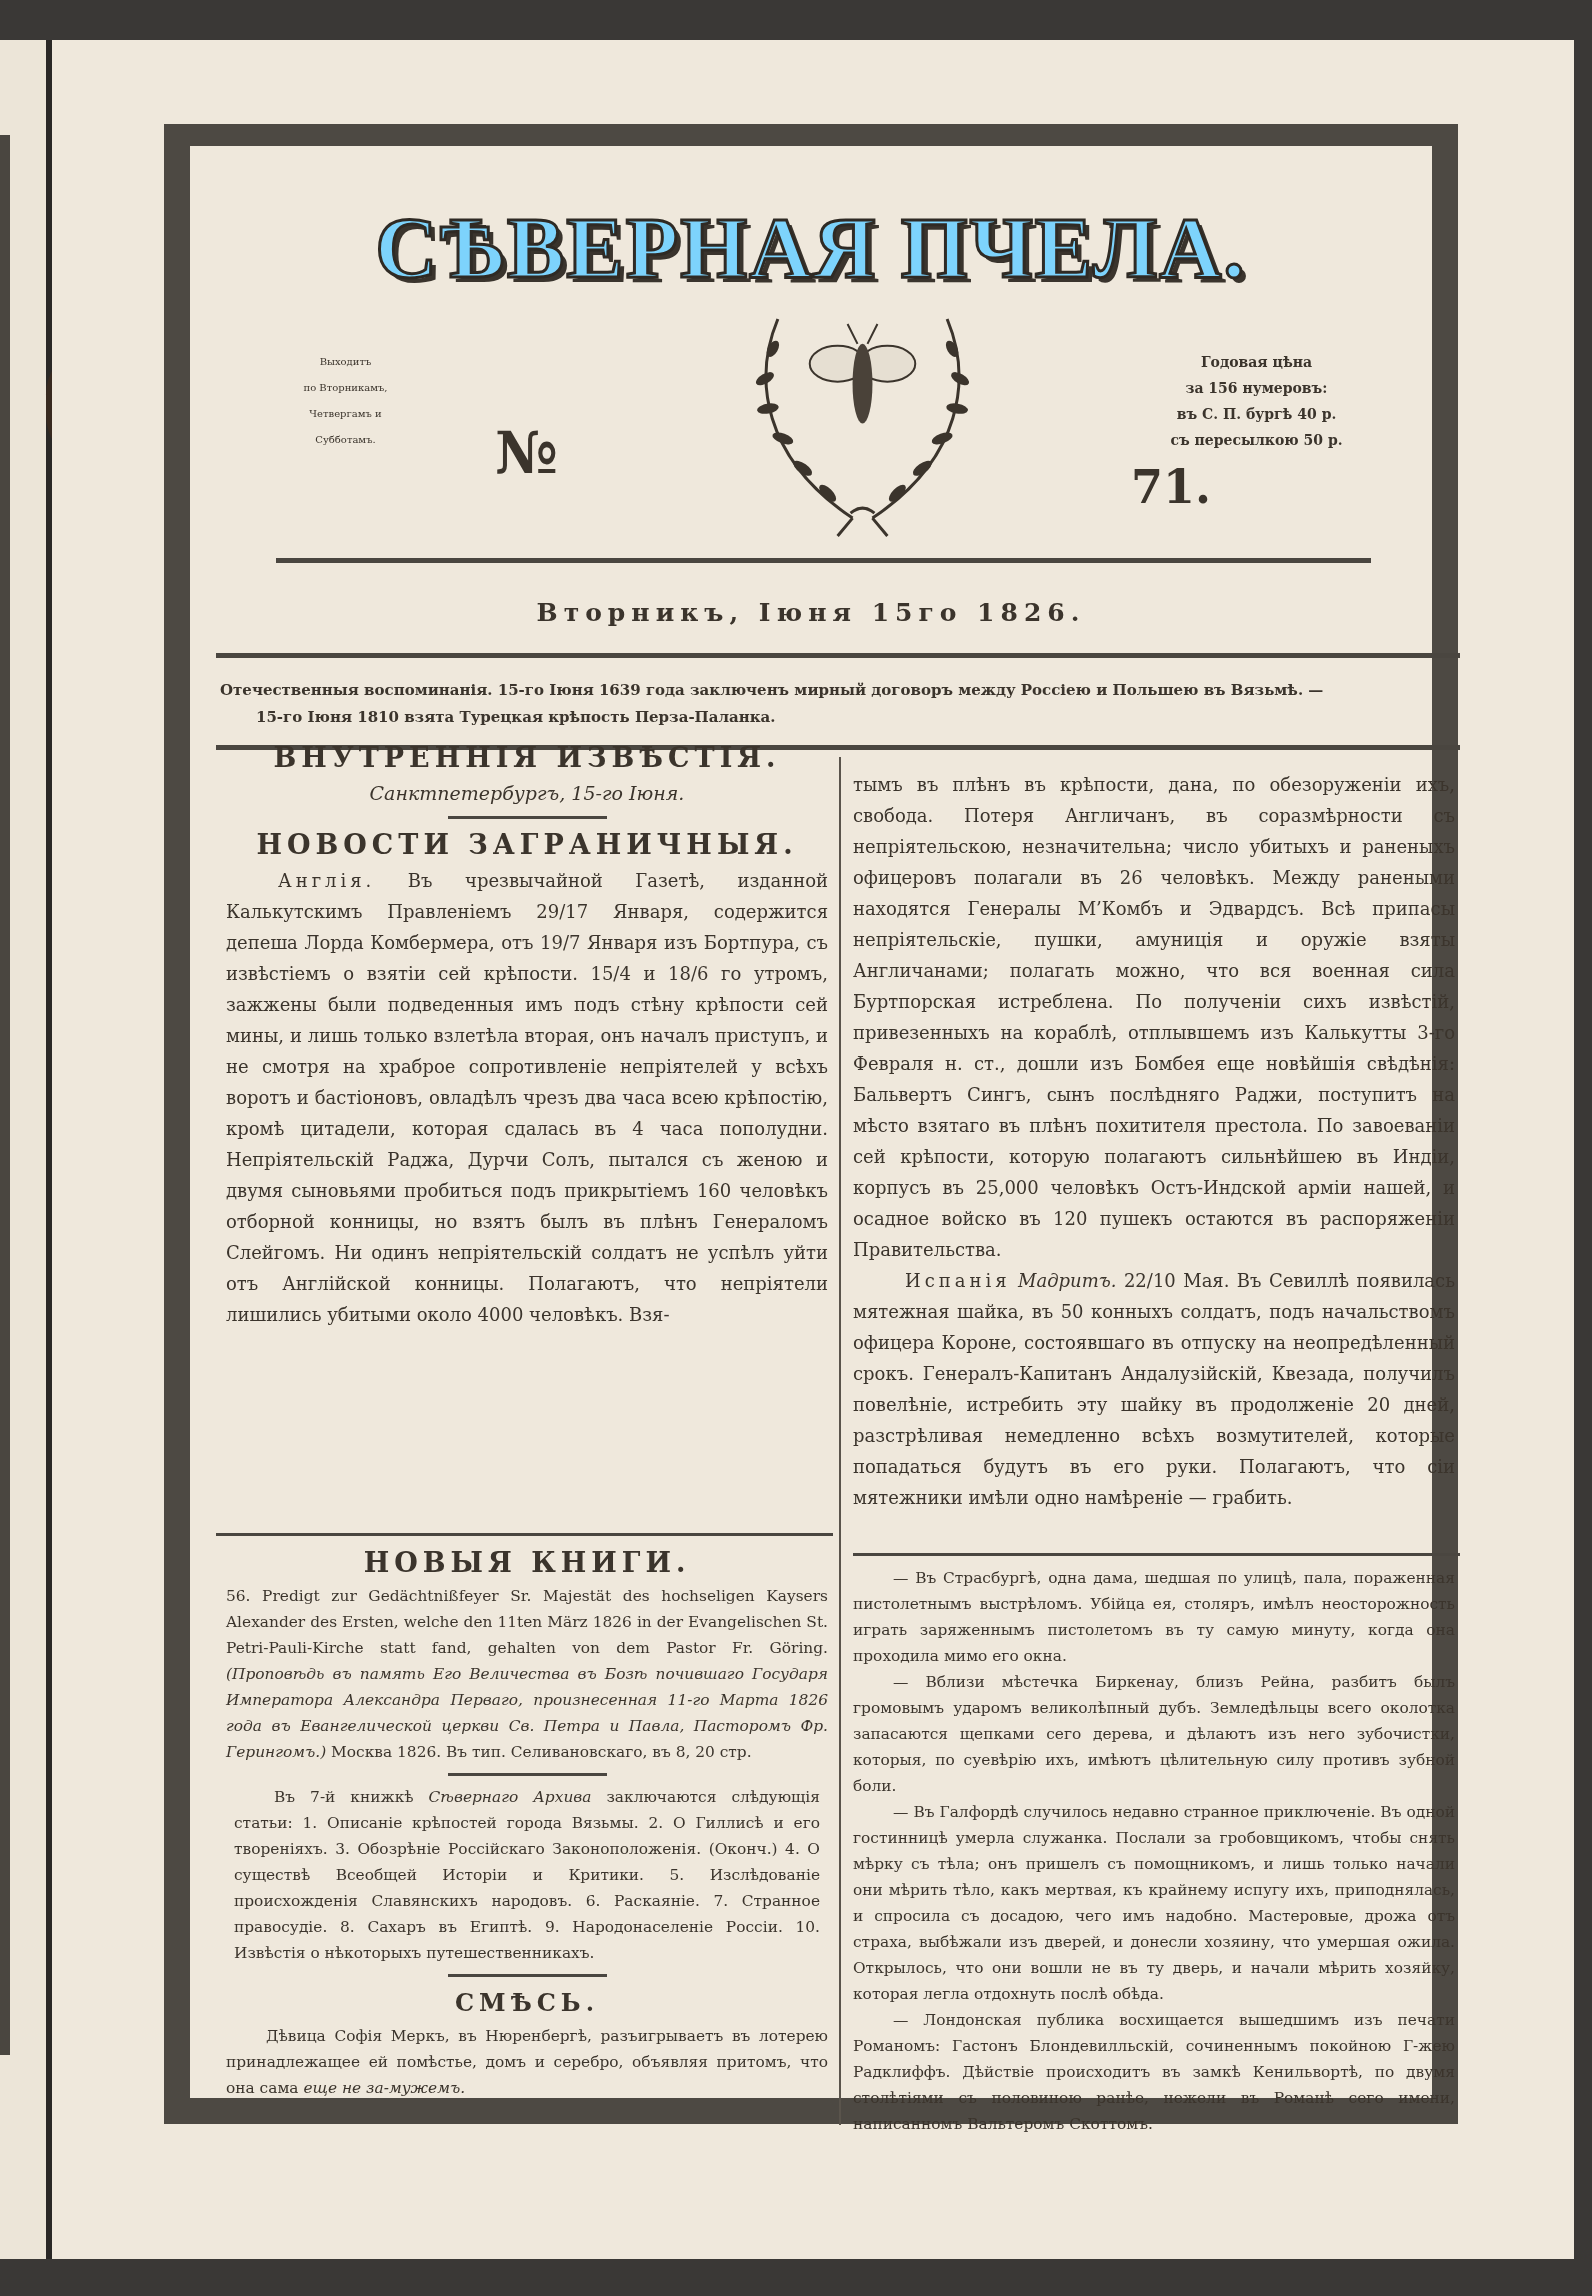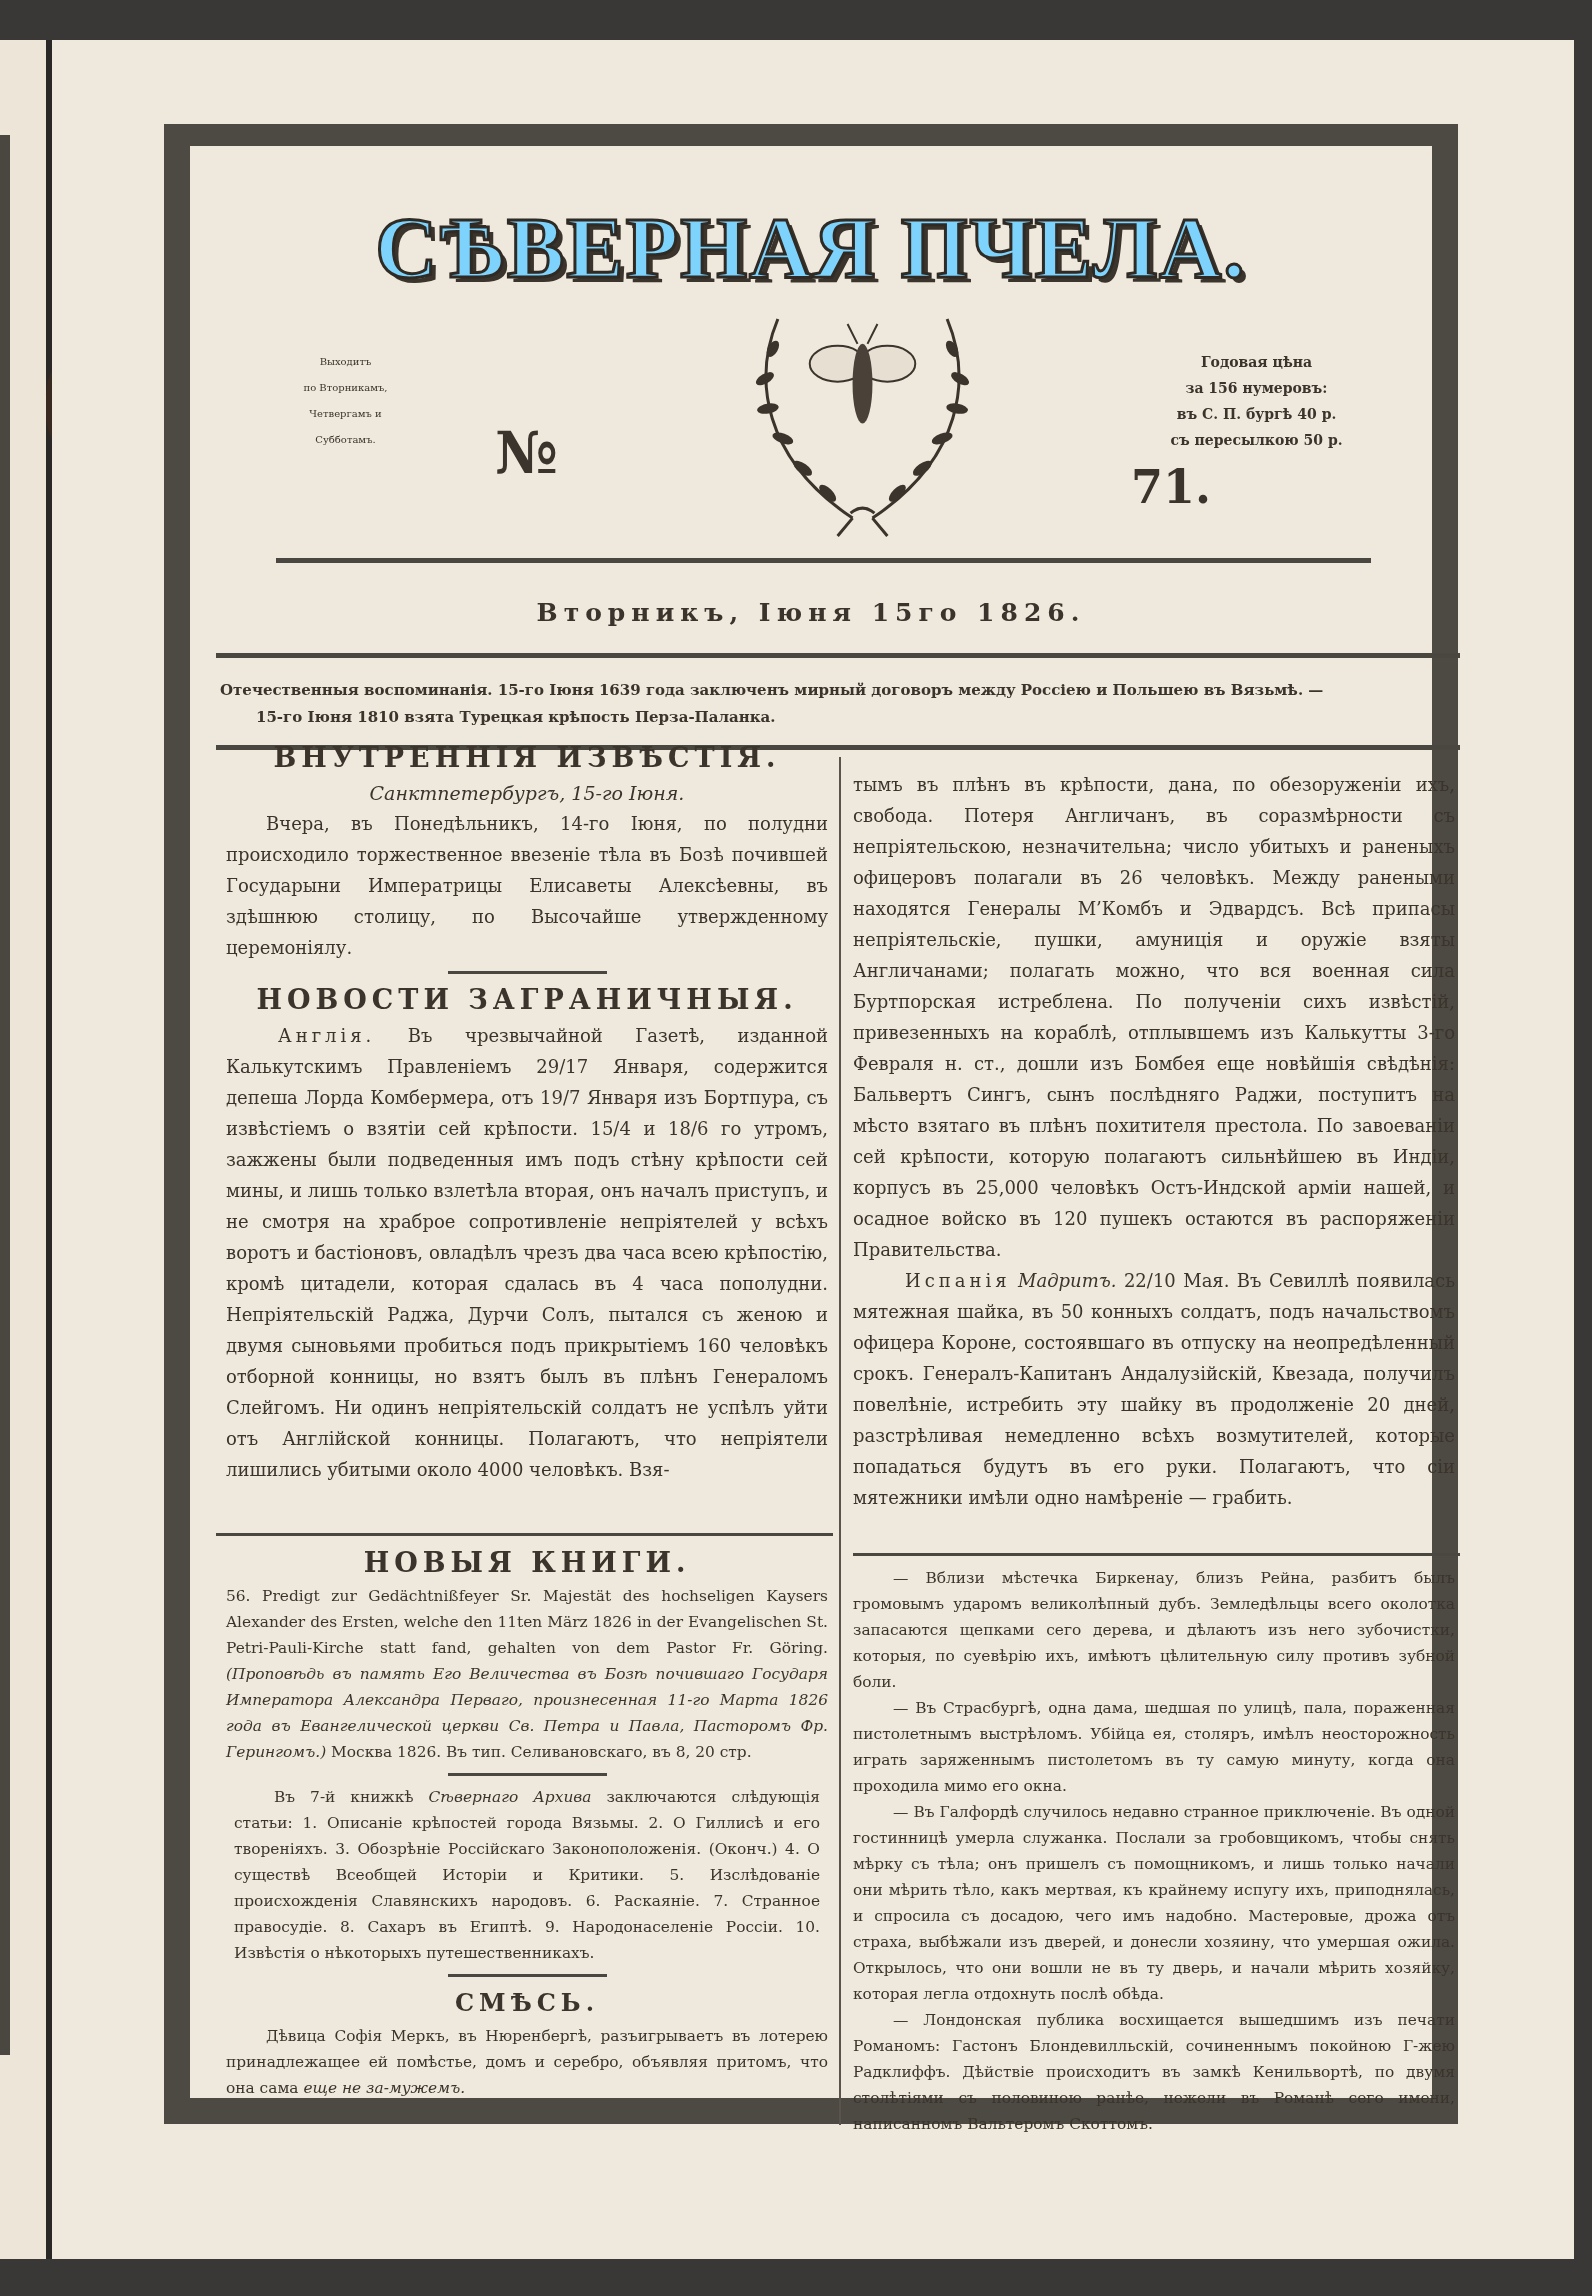--- a/index.html
+++ b/index.html
@@ -118,21 +118,20 @@
       <span>15-го Іюня 1639 года заключенъ мирный договоръ между Россіею и Польшею въ Вязьмѣ. —</span>
       <span class="second">15-го Іюня 1810 взята Турецкая крѣпость Перза-Паланка.</span>
     </div>
 
     <div class="rule" style="left:0; width:1244px; top:585px;"></div>
     <div class="vdiv"></div>
 
     <div class="col col-left">
       <h2 class="h-sec">ВНУТРЕННІЯ ИЗВѢСТІЯ.</h2>
       <div class="sub-italic">Санктпетербургъ, 15-го Іюня.</div>
-      <p>Вчера, въ Понедѣльникъ, 14-го Іюня, по полудни происходило торжественное ввезеніе тѣла въ Бозѣ почившей Государыни Императрицы Елисаветы Алексѣевны, въ здѣшнюю столицу, по Высочайше утвержденному церемоніялу.</p>
       <div class="short-rule"></div>
       <h2 class="h-sec">НОВОСТИ ЗАГРАНИЧНЫЯ.</h2>
       <p><span class="spaced">Англія.</span> <span>Въ чрезвычайной Газетѣ, изданной Калькутскимъ Правленіемъ 29/17 Января, содержится депеша Лорда Комбермера, отъ 19/7 Января изъ Бортпура, съ извѣстіемъ о взятіи сей крѣпости. 15/4 и 18/6 го утромъ, зажжены были подведенныя имъ подъ стѣну крѣпости сей мины, и лишь только взлетѣла вторая, онъ началъ приступъ, и не смотря на храброе сопротивленіе непріятелей у всѣхъ воротъ и бастіоновъ, овладѣлъ чрезъ два часа всею крѣпостію, кромѣ цитадели, которая сдалась въ 4 часа пополудни. Непріятельскій Раджа, Дурчи Солъ, пытался съ женою и двумя сыновьями пробиться подъ прикрытіемъ 160 человѣкъ отборной конницы, но взятъ былъ въ плѣнъ Генераломъ Слейгомъ. Ни одинъ непріятельскій солдатъ не успѣлъ уйти отъ Англійской конницы. Полагаютъ, что непріятели лишились убитыми около 4000 человѣкъ. Взя-</span></p>
     </div>
 
     <div class="hrule-l"></div>
 
     <div class="books">
       <h2 class="h-sec">НОВЫЯ КНИГИ.</h2>
       <div class="small" style="text-align:justify;">
@@ -160,21 +159,21 @@
       <p>
         <span class="spaced">Испанія</span>
         <i>Мадритъ.</i>
         <span>22/10 Мая. Въ Севиллѣ появилась мятежная шайка, въ 50 конныхъ солдатъ, подъ начальствомъ офицера Короне, состоявшаго въ отпуску на неопредѣленный срокъ. Генералъ-Капитанъ Андалузійскій, Квезада, получилъ повелѣніе, истребить эту шайку въ продолженіе 20 дней, разстрѣливая немедленно всѣхъ возмутителей, которые попадаться будутъ въ его руки. Полагаютъ, что сіи мятежники имѣли одно намѣреніе — грабить.</span>
       </p>
     </div>
 
     <div class="hrule-r"></div>
 
     <div class="misc-r small" style="text-align:justify;">
+      <p style="margin:0; text-indent:40px;">— Въ Страсбургѣ, одна дама, шедшая по улицѣ, пала, пораженная пистолетнымъ выстрѣломъ. Убійца ея, столяръ, имѣлъ неосторожность играть заряженнымъ пистолетомъ въ ту самую минуту, когда она проходила мимо его окна.</p>
       <p style="margin:0; text-indent:40px;">— Вблизи мѣстечка Биркенау, близъ Рейна, разбитъ былъ громовымъ ударомъ великолѣпный дубъ. Земледѣльцы всего околотка запасаются щепками сего дерева, и дѣлаютъ изъ него зубочистки, которыя, по суевѣрію ихъ, имѣютъ цѣлительную силу противъ зубной боли.</p>
-      <p style="margin:0; text-indent:40px;">— Въ Страсбургѣ, одна дама, шедшая по улицѣ, пала, пораженная пистолетнымъ выстрѣломъ. Убійца ея, столяръ, имѣлъ неосторожность играть заряженнымъ пистолетомъ въ ту самую минуту, когда она проходила мимо его окна.</p>
       <p style="margin:0; text-indent:40px;">— Въ Галфордѣ случилось недавно странное приключеніе. Въ одной гостинницѣ умерла служанка. Послали за гробовщикомъ, чтобы снять мѣрку съ тѣла; онъ пришелъ съ помощникомъ, и лишь только начали они мѣрить тѣло, какъ мертвая, къ крайнему испугу ихъ, приподнялась, и спросила съ досадою, чего имъ надобно. Мастеровые, дрожа отъ страха, выбѣжали изъ дверей, и донесли хозяину, что умершая ожила. Открылось, что они вошли не въ ту дверь, и начали мѣрить хозяйку, которая легла отдохнуть послѣ обѣда.</p>
       <p style="margin:0; text-indent:40px;">— Лондонская публика восхищается вышедшимъ изъ печати Романомъ: Гастонъ Блондевилльскій, сочиненнымъ покойною Г-жею Радклиффъ. Дѣйствіе происходитъ въ замкѣ Кенильвортѣ, по двумя столѣтіями съ половиною ранѣе, нежели въ Романѣ сего имени, написанномъ Вальтеромъ Скоттомъ.</p>
     </div>
 
   </div>
 </div>
 
 
 </body></html>

